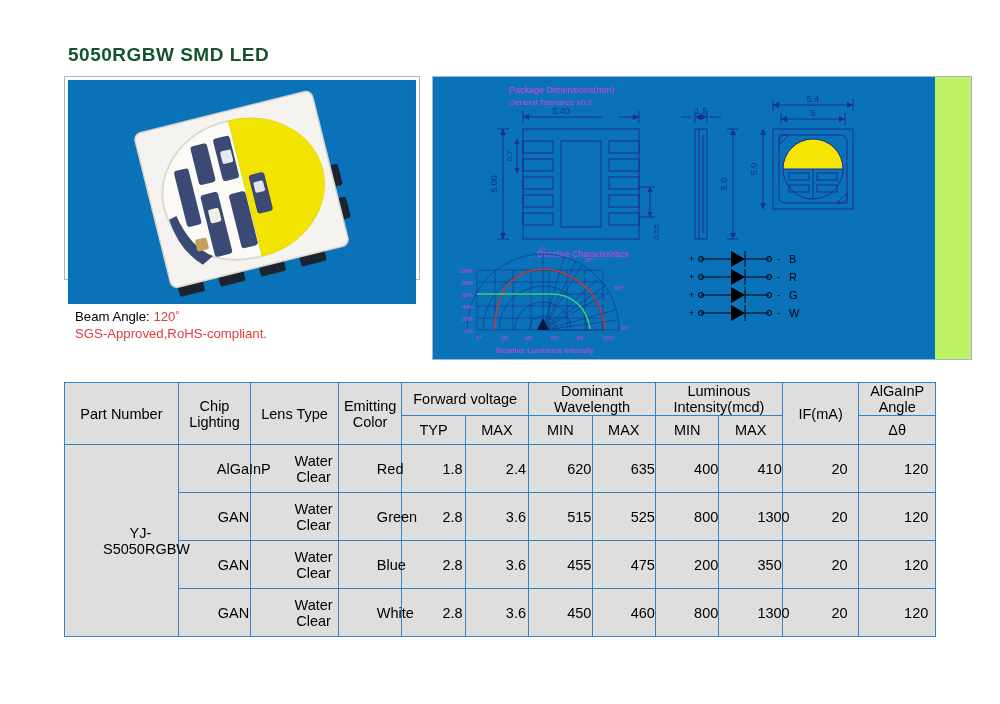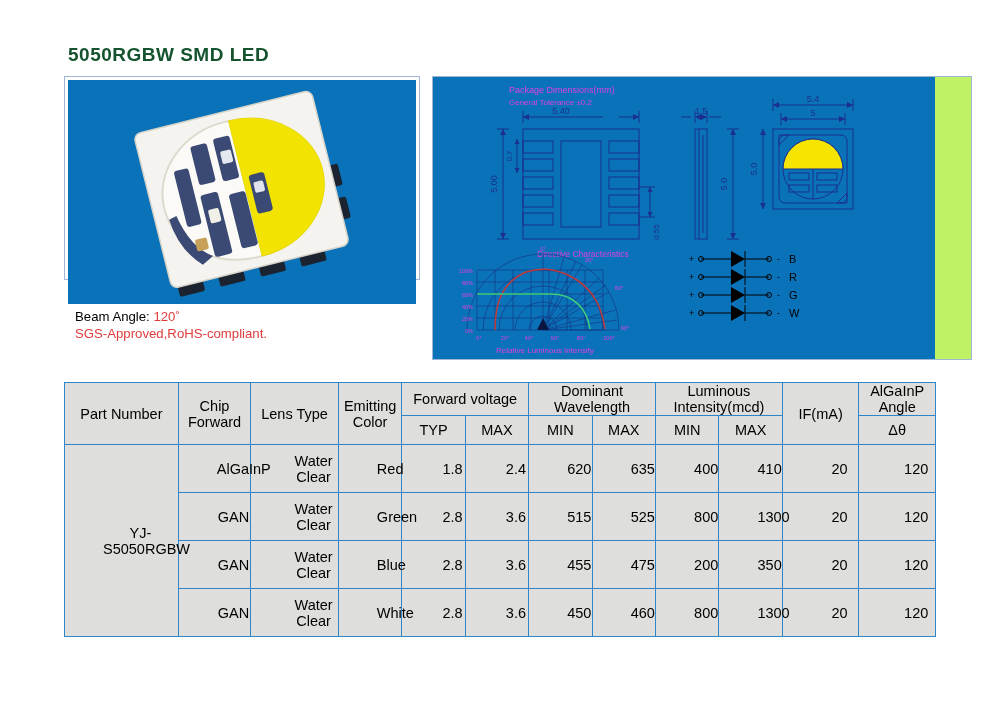--- a/index.html
+++ b/index.html
@@ -373,21 +373,21 @@
       <col class="c-limin">
         <col class="c-limax">
         <col class="c-if">
         <col class="c-va">
     </colgroup>
     <thead>
       <tr>
         <th class="h-tall" rowspan="2">Part Number</th>
         <th class="h-tall" rowspan="2">
           <div>Chip</div>
-          <div>Forward</div>
+          <div>Lighting</div>
         </th>
         <th class="h-tall" rowspan="2">Lens Type</th>
         <th class="h-tall" rowspan="2">
           <div>Emitting</div>
           <div>Color</div>
         </th>
         <th class="h-group" colspan="2">Forward voltage</th>
         <th class="h-group" colspan="2">
           <div>Dominant</div>
           <div>Wavelength</div>

